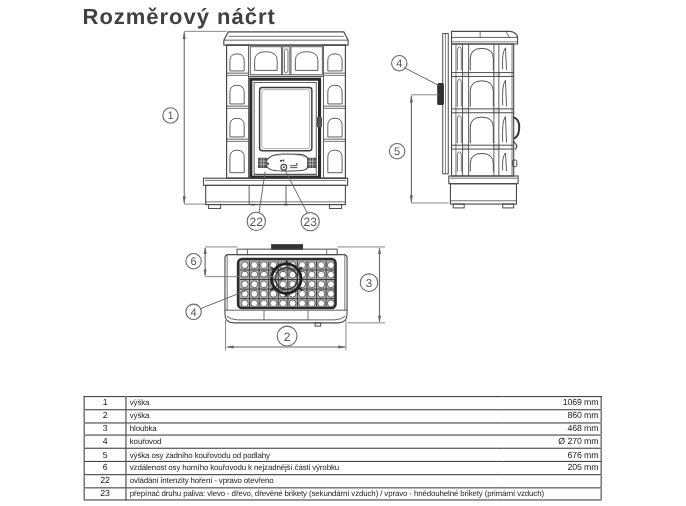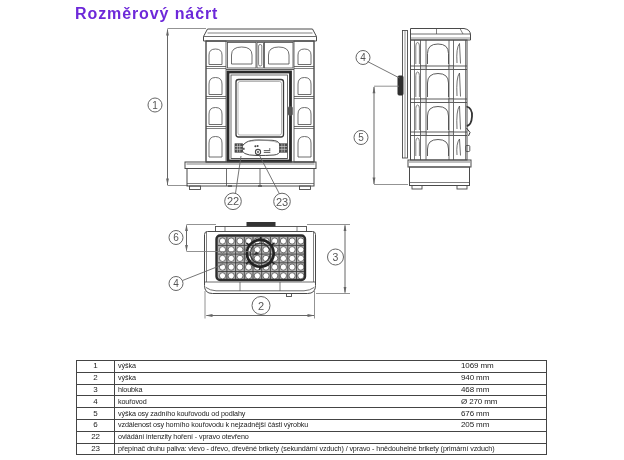--- a/index.html
+++ b/index.html
@@ -1,25 +1,25 @@
 <!DOCTYPE html>
 <html><head>
 <meta charset="utf-8">
 <style>
   html,body{margin:0;padding:0;background:#fff;}
   #page{position:relative;width:624px;height:460px;background:#fff;overflow:hidden;
         font-family:"Liberation Sans", sans-serif;}
-  .title{position:absolute;left:75px;font-size:16px;font-weight:bold;color:#6d28d9;line-height:1;}
+  .title{position:absolute;left:75px;font-size:20px;font-weight:bold;color:#404040;line-height:1;}
   #dwg{position:absolute;left:0;top:0;}
   table.info{position:absolute;left:76px;top:360px;width:471px;border-collapse:collapse;
              table-layout:fixed;font-size:7.2px;letter-spacing:-0.12px;color:#222;border:1px solid #444;}
   table.info td{border:0;border-bottom:1px solid #444;padding:0 3px;height:10.8px;
                 line-height:10px;white-space:nowrap;overflow:hidden;}
   table.info td.n{border-right:1px solid #444;text-align:center;width:31px;font-size:8px;}
-  table.info td.v{text-align:left;width:83px;font-size:8px;padding-right:2px;}
+  table.info td.v{text-align:right;width:83px;font-size:8px;padding-right:2px;}
 </style>
 </head>
 <body>
 <div id="page">
 
   <div class="title" style="top:6px;letter-spacing:0.9px;">Rozměrový náčrt</div>
 
   <svg id="dwg" width="624" height="460" viewBox="0 0 624 460">
     <defs>
       <marker id="au" markerWidth="8" markerHeight="8" refX="4" refY="7" orient="auto" markerUnits="userSpaceOnUse">
@@ -414,21 +414,21 @@
   <table class="info">
     <tbody>
         <tr>
           <td class="n">1</td>
           <td class="l">výška</td>
           <td class="v">1069 mm</td>
         </tr>
     <tr>
           <td class="n">2</td>
           <td class="l">výška</td>
-          <td class="v">940 mm</td>
+          <td class="v">860 mm</td>
         </tr>
     <tr>
           <td class="n">3</td>
           <td class="l">hloubka</td>
           <td class="v">468 mm</td>
         </tr>
     <tr>
           <td class="n">4</td>
           <td class="l">kouřovod</td>
           <td class="v">Ø 270 mm</td>

